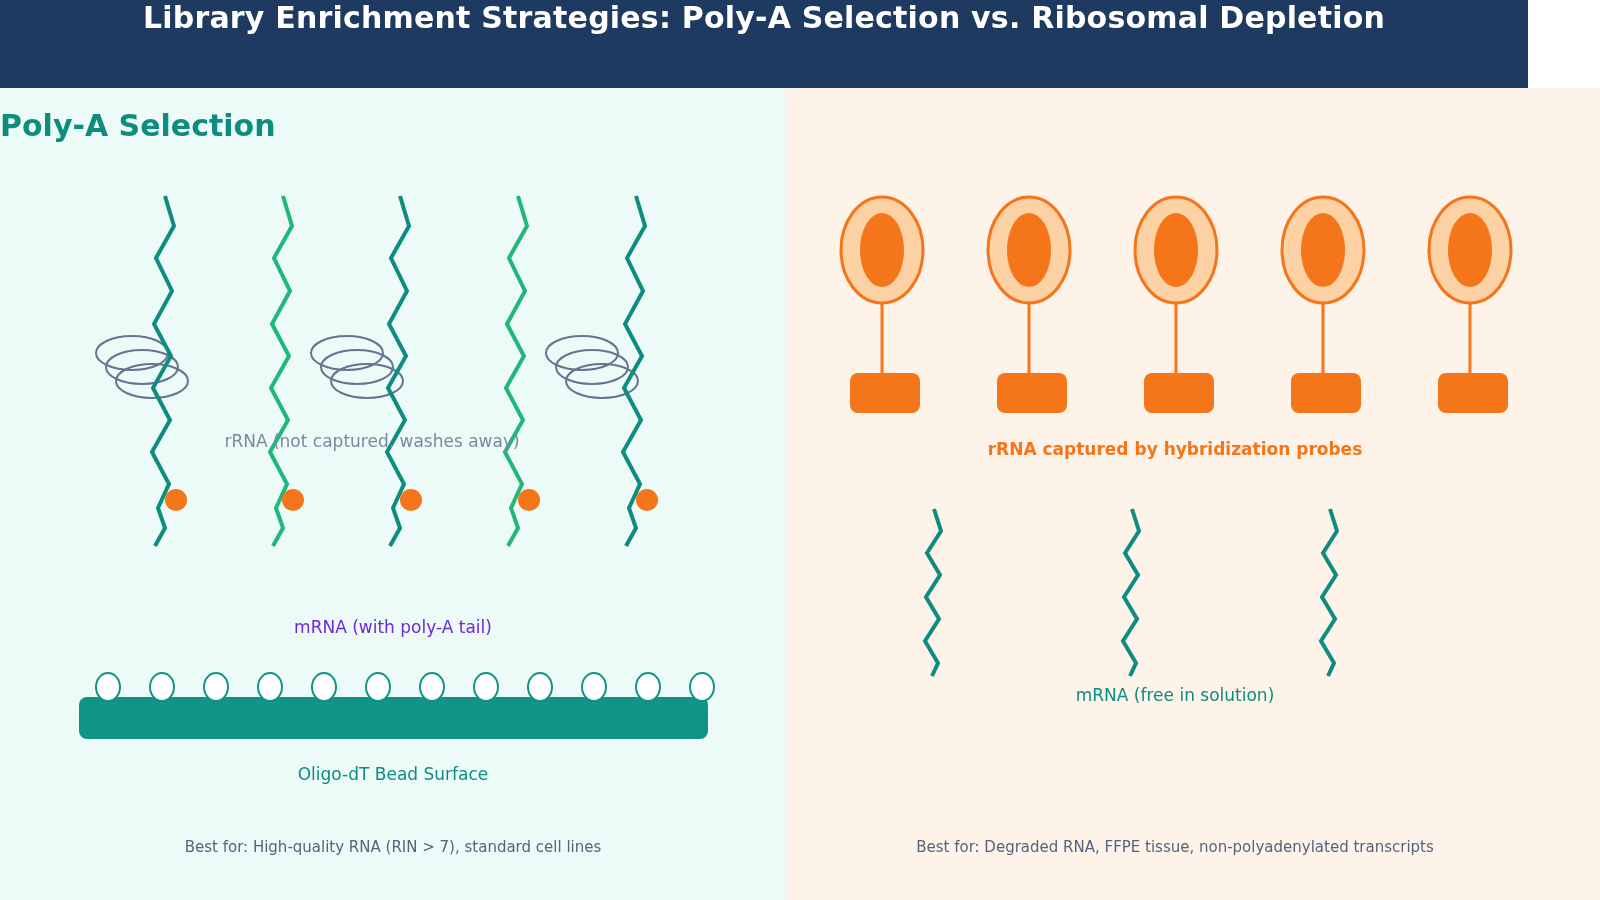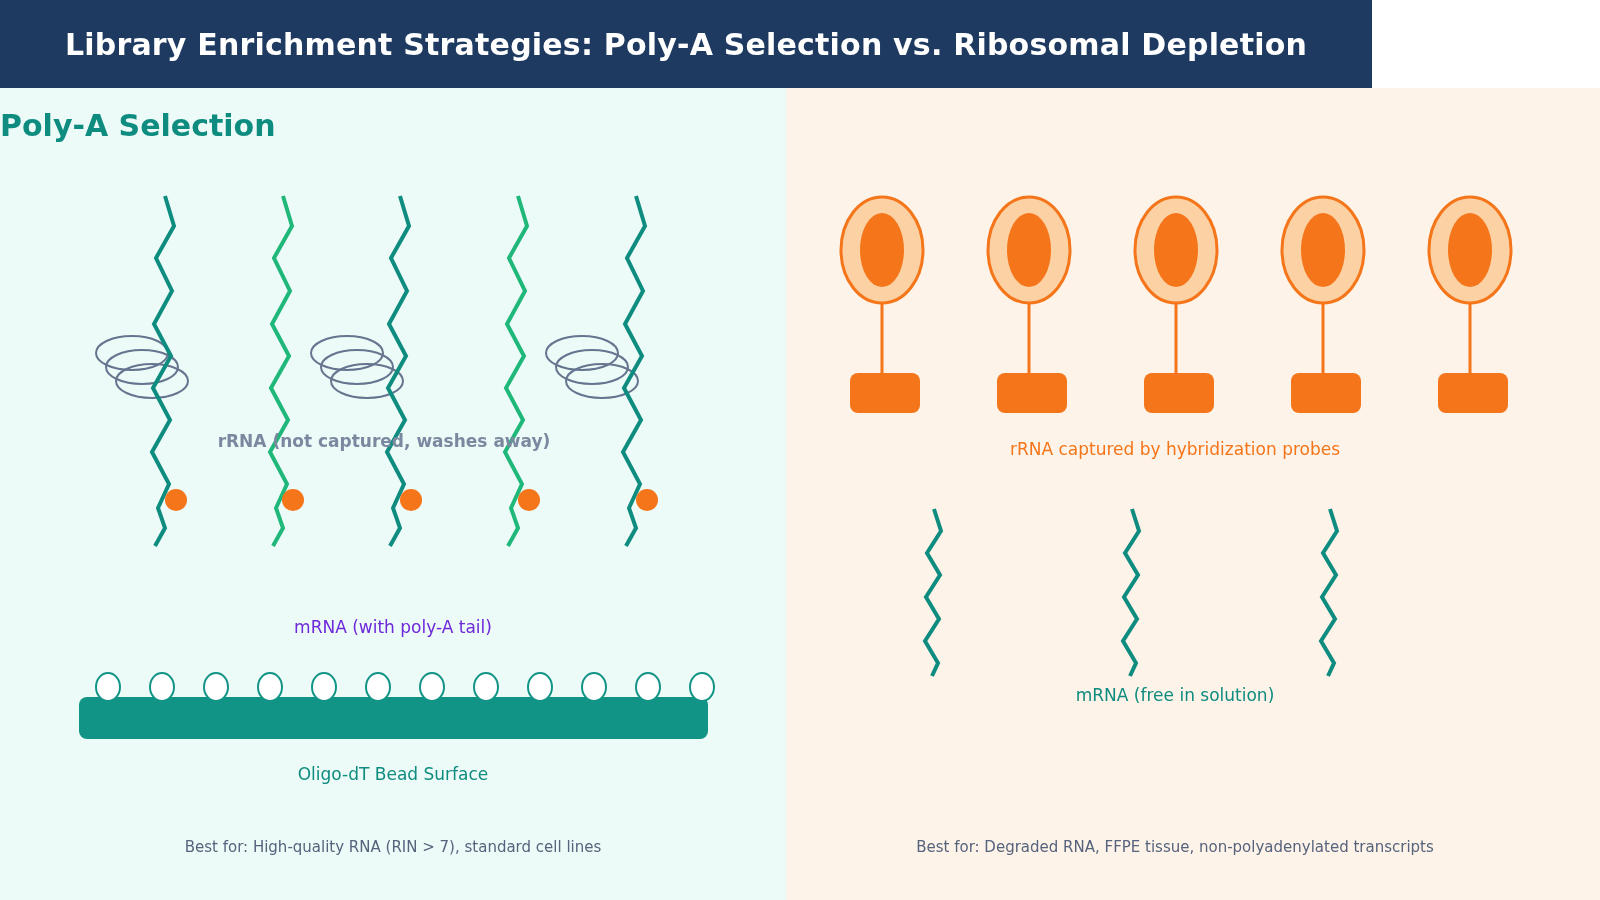--- a/index.html
+++ b/index.html
@@ -15,25 +15,25 @@
     position: relative;
   }
   #stage {
     position: relative;
     width: 1600px;
     height: 900px;
   }
   .header-bar {
     position: absolute;
     left: 0; top: 0;
-    width: 1372px;
+    width: 1528px;
     height: 88px;
     background: #1f3a60;
     display: flex;
-    align-items: center;
+    align-items: flex-start;
     justify-content: center;
   }
   .header-title {
     color: #ffffff;
     font-size: 30px;
     font-weight: bold;
     letter-spacing: 0.2px;
     white-space: nowrap;
   }
   .panel {
@@ -144,21 +144,21 @@
           <ellipse cx="432" cy="599" rx="12" ry="14"></ellipse>
           <ellipse cx="486" cy="599" rx="12" ry="14"></ellipse>
           <ellipse cx="540" cy="599" rx="12" ry="14"></ellipse>
           <ellipse cx="594" cy="599" rx="12" ry="14"></ellipse>
           <ellipse cx="648" cy="599" rx="12" ry="14"></ellipse>
           <ellipse cx="702" cy="599" rx="12" ry="14"></ellipse>
         </g>
       </g>
     </svg>
 
-    <div class="caption caption-gray" style="left:384px; top:343px;font-weight:bold;">rRNA (not captured, washes away)</div>
+    <div class="caption caption-gray" style="left:372px; top:343px;">rRNA (not captured, washes away)</div>
     <div class="caption caption-dark" style="left:393px; top:529px;">mRNA (with poly-A tail)</div>
     <div class="caption caption-teal" style="left:393px; top:676px;">Oligo-dT Bead Surface</div>
     <div class="footnote" style="left:393px; top:750px;">Best for: High-quality RNA (RIN &gt; 7), standard cell lines</div>
   </div>
 
   <div class="panel panel-right">
 
     <svg class="svg-layer" width="814" height="812" viewBox="0 0 814 812">
 
       <g>
@@ -194,18 +194,18 @@
         </g>
       </g>
 
       <g fill="none" stroke="#0e8c7f" stroke-width="4">
         <polyline points="148,421 155,443 141,465 154,487 140,509 153,531 139,553 152,575 146,588"></polyline>
         <polyline points="346,421 353,443 339,465 352,487 338,509 351,531 337,553 350,575 344,588"></polyline>
         <polyline points="544,421 551,443 537,465 550,487 536,509 549,531 535,553 548,575 542,588"></polyline>
       </g>
     </svg>
 
-    <div class="caption caption-orange" style="left:389px; top:351px;">rRNA captured by hybridization probes</div>
+    <div class="caption caption-orange" style="left:389px; top:351px;font-weight:bold;">rRNA captured by hybridization probes</div>
     <div class="caption caption-teal" style="left:389px; top:597px;">mRNA (free in solution)</div>
     <div class="footnote" style="left:389px; top:750px;">Best for: Degraded RNA, FFPE tissue, non-polyadenylated transcripts</div>
   </div>
 
 </div>
 
 </body></html>

